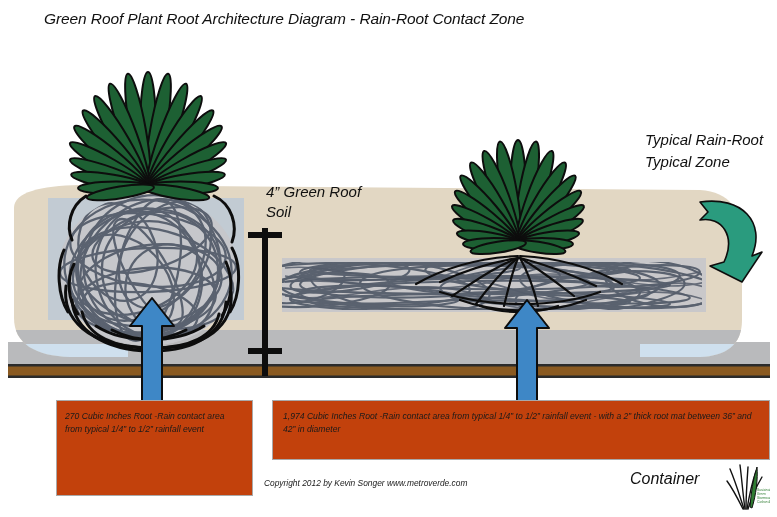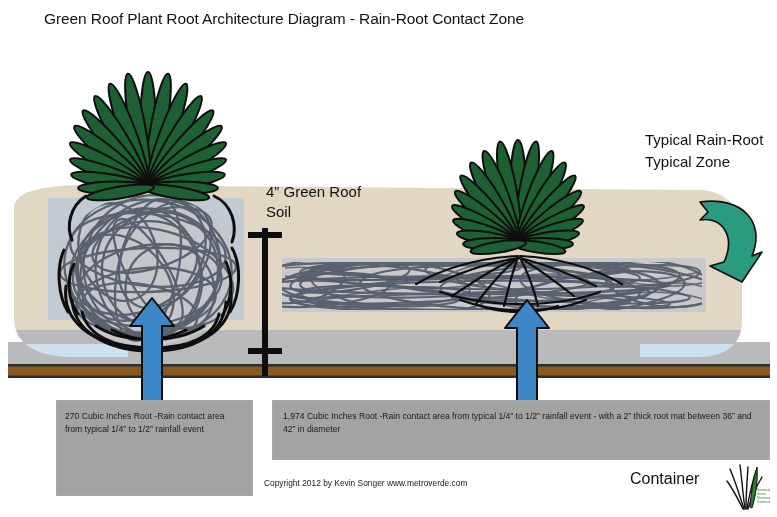--- a/index.html
+++ b/index.html
@@ -13,20 +13,21 @@
     position: relative;
     overflow: hidden;
     font-family: "Liberation Sans", sans-serif;
     color: #1a1a1a;
   }
   #stage {
     position: absolute;
     left: 0; top: 0;
     width: 777px;
     height: 517px;
+    font-style: italic;
   }
   .title-block {
     position: absolute;
     left: 44px;
     top: 6px;
     width: 720px;
   }
   .title-line {
     font-size: 15.5px;
     line-height: 26px;
@@ -52,21 +53,21 @@
     width: 110px;
   }
   #zone-label {
     left: 645px;
     top: 129px;
     width: 125px;
     line-height: 22px;
   }
   .callout {
     position: absolute;
-    background: #a3a3a3;
+    background: #c2410c;
     border: 1px solid #a9a9a9;
     box-sizing: border-box;
   }
   .callout p {
     margin: 0;
     font-size: 8.6px;
     line-height: 13px;
     color: #1a1a1a;
   }
   #callout-left {

